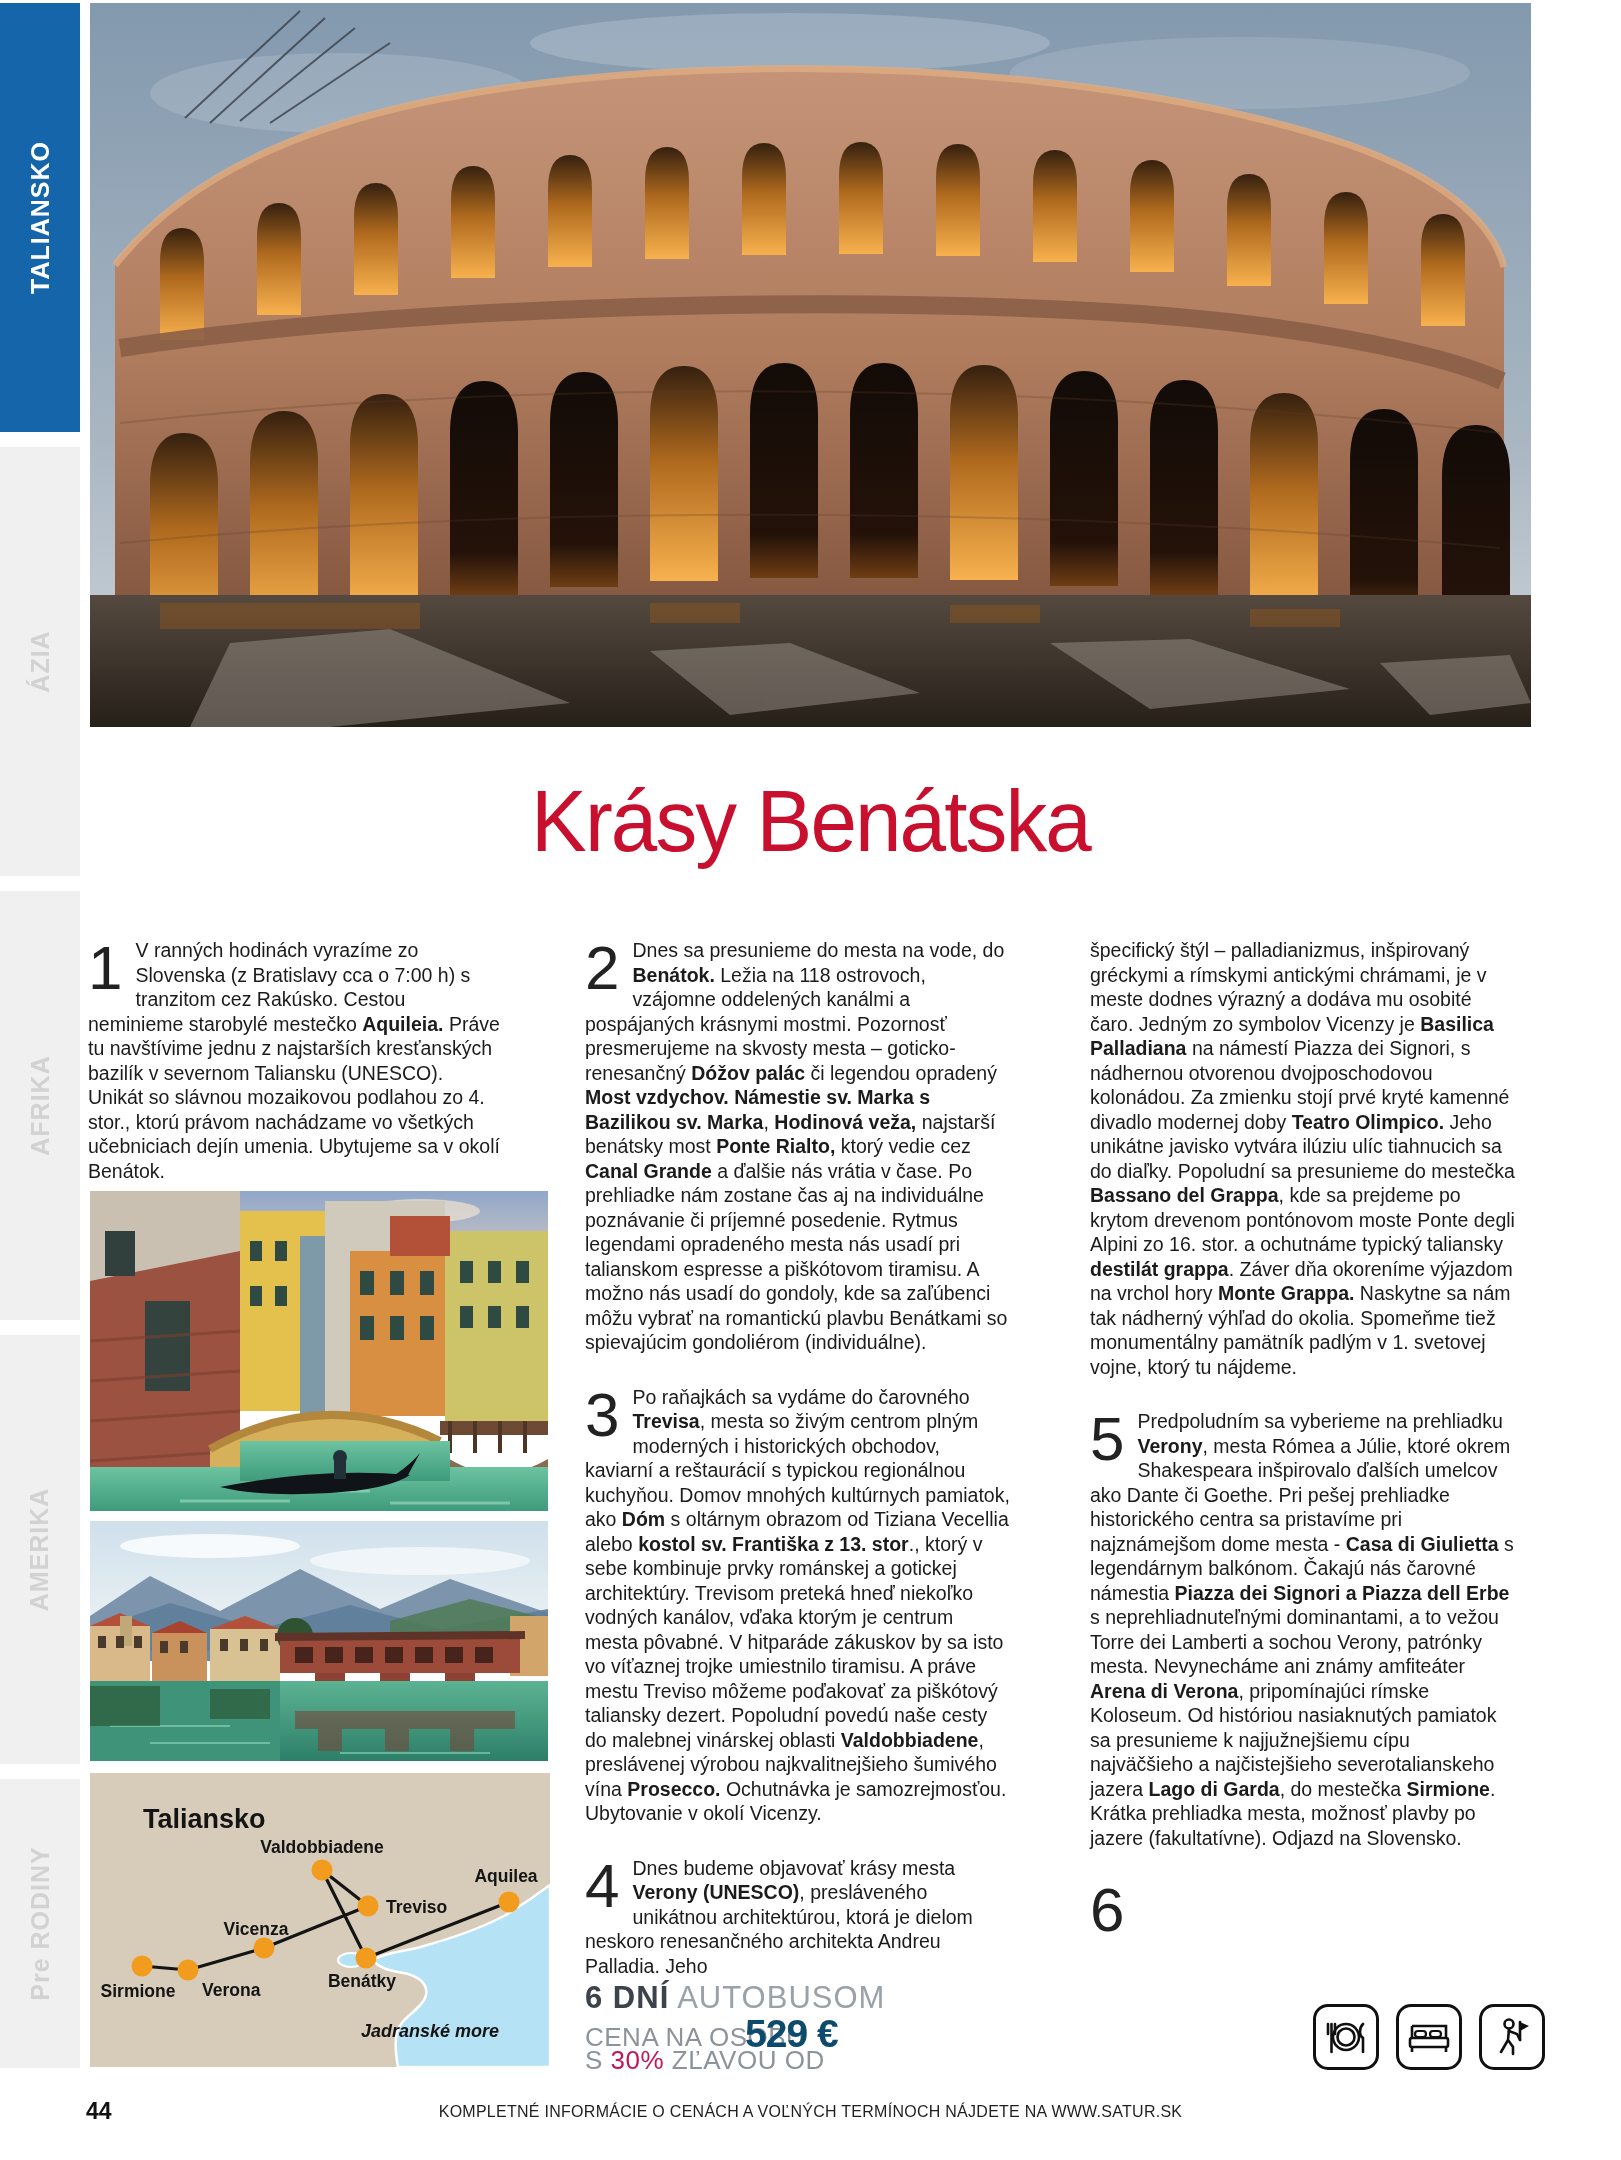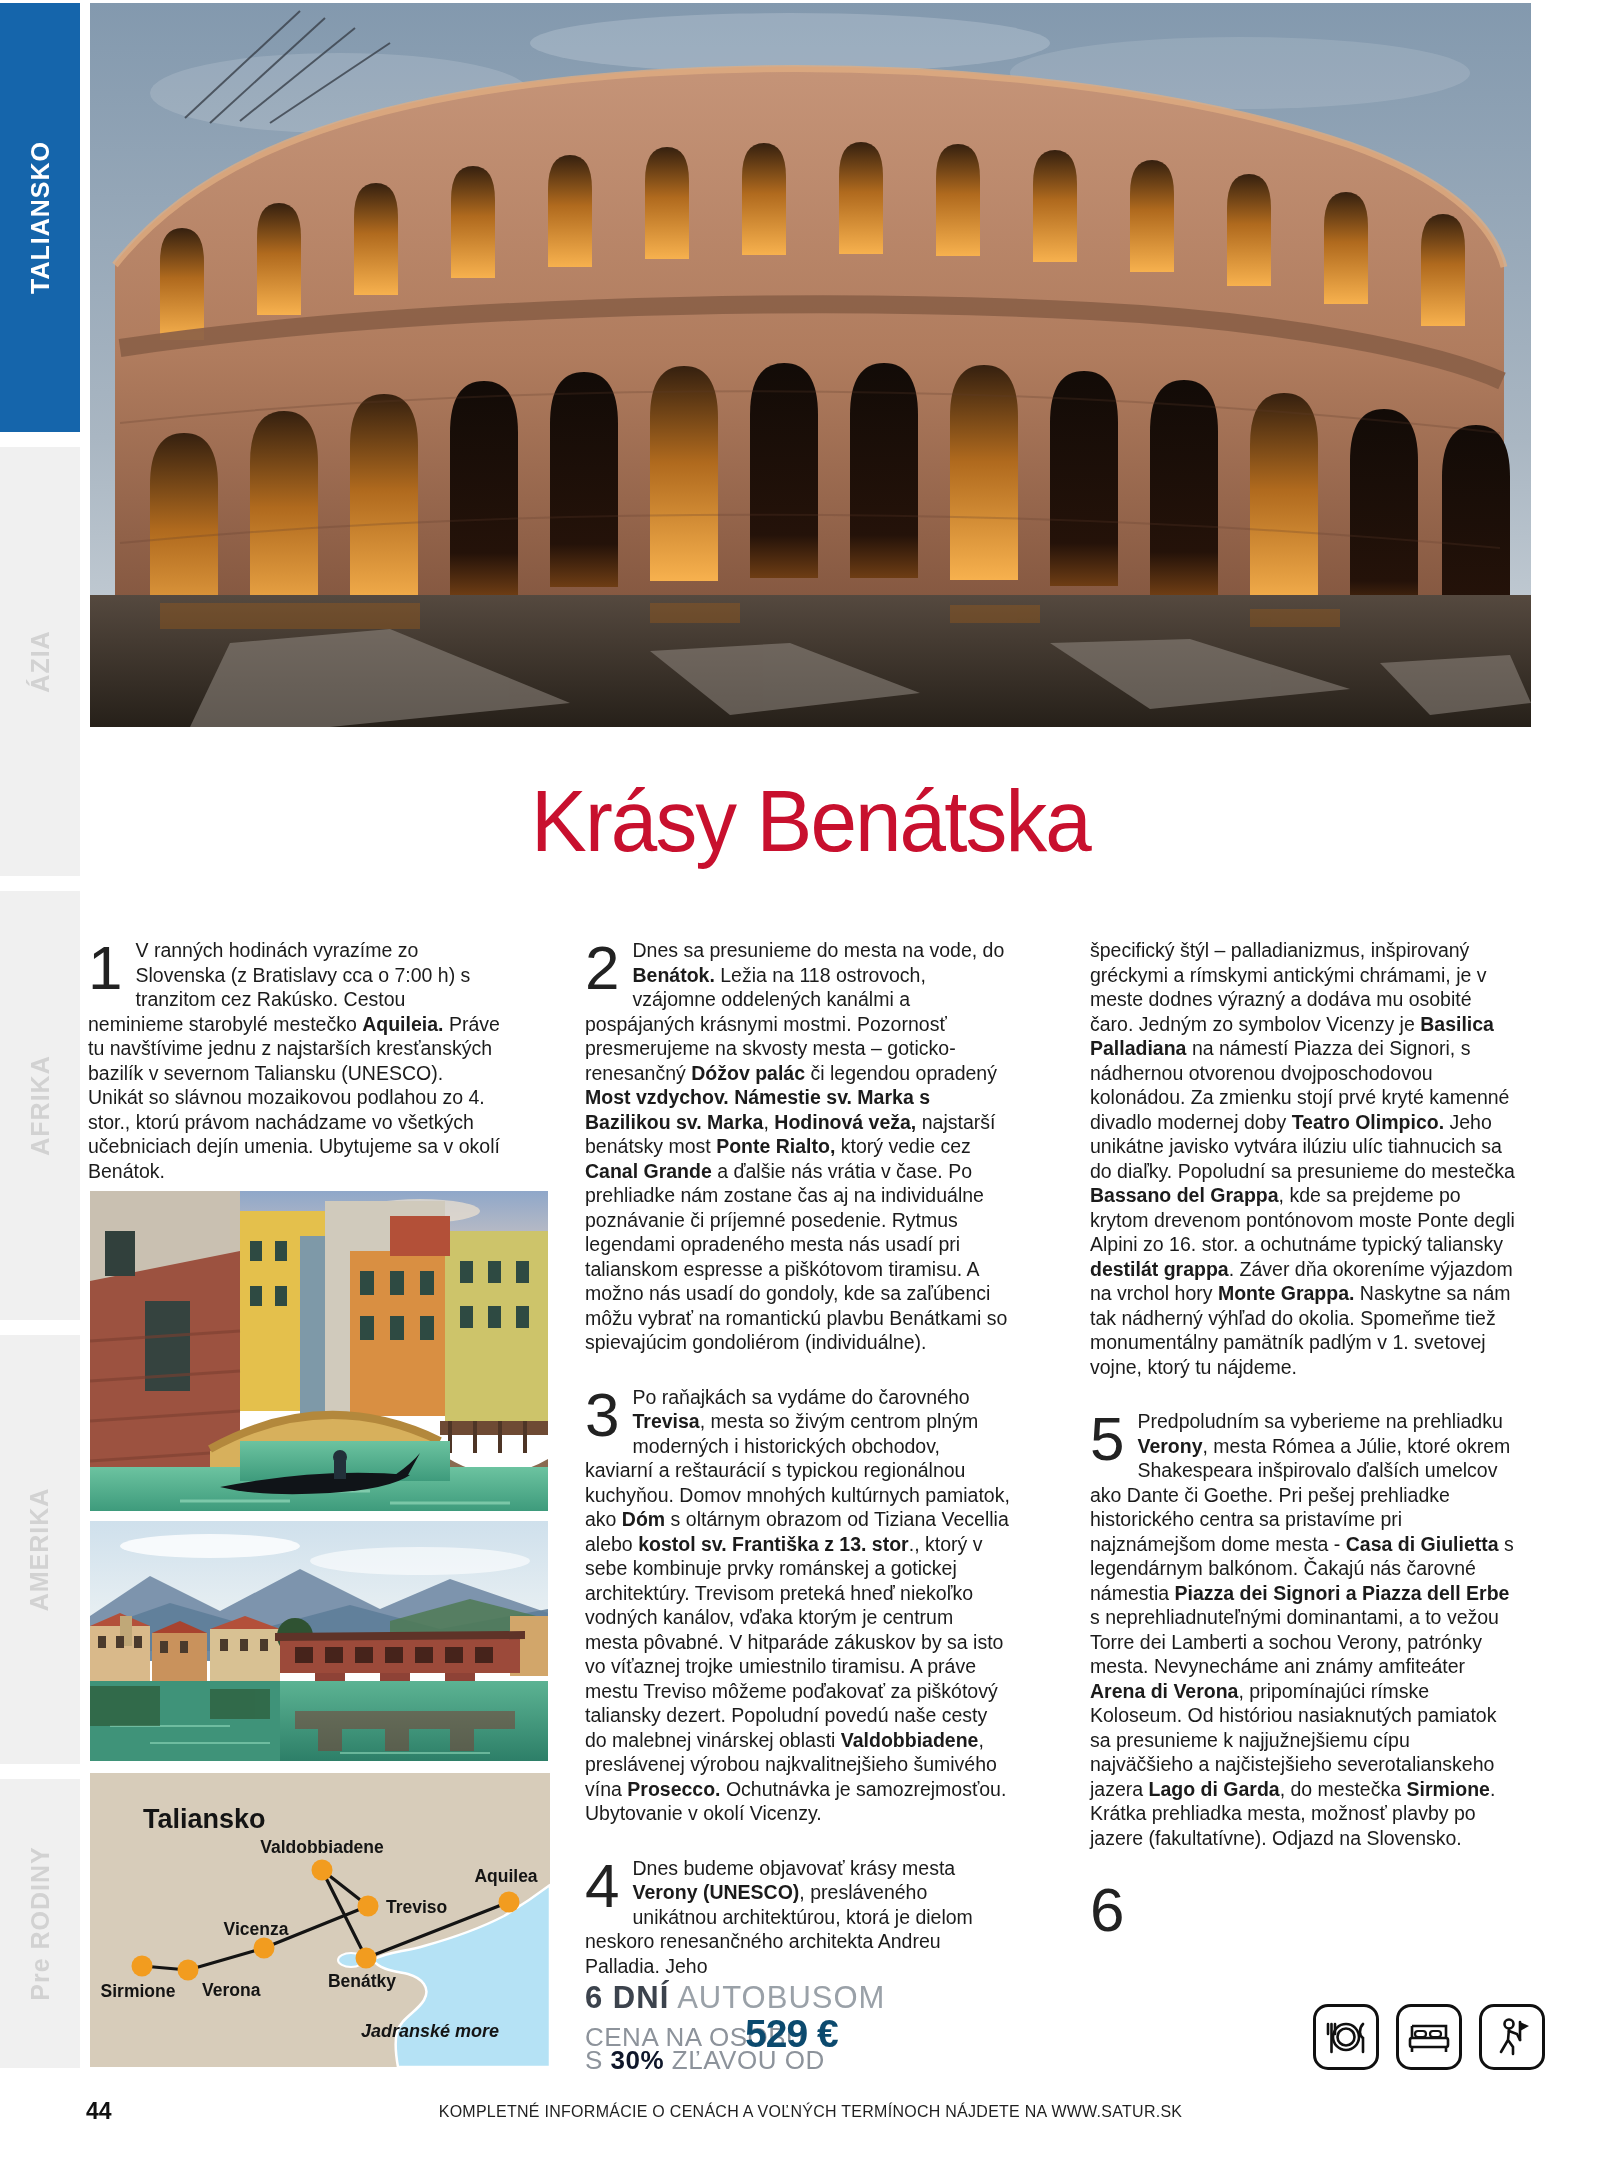--- a/index.html
+++ b/index.html
@@ -35,21 +35,21 @@
   .photo1{position:absolute;left:90px;top:1191px;width:458px;height:320px;}
   .photo2{position:absolute;left:90px;top:1521px;width:458px;height:240px;}
   .mapbox{position:absolute;left:90px;top:1773px;width:460px;height:294px;}
   .photo1 svg,.photo2 svg,.mapbox svg{display:block;width:100%;height:100%;}
 
   
   .offer-line1{position:absolute;left:585px;top:1980px;font-size:31px;letter-spacing:1px;}
   .offer-line1 .dur{font-weight:bold;color:#3c434d;}
   .offer-line1 .trans{color:#9aa1a8;}
   .offer-labels{position:absolute;left:585px;top:2026px;font-size:26px;line-height:23px;color:#8d939b;letter-spacing:.5px;}
-  .offer-labels .disc{color:#0f172a;font-weight:bold;}
+  .offer-labels .disc{color:#be185d;font-weight:normal;}
   .offer-price{position:absolute;left:745px;top:2012px;font-size:39px;font-weight:bold;color:#0c4a6e;letter-spacing:-1px;}
 
   
   .svc{position:absolute;left:1313px;top:2004px;display:flex;gap:17px;}
   .svc .box{width:60px;height:60px;border:3.5px solid #101010;border-radius:15px;background:#fff;
             display:flex;align-items:center;justify-content:center;}
   .svc svg{display:block;}
 
   
   .pageno{position:absolute;left:86px;top:2098px;font-size:23px;font-weight:bold;color:#111;}

